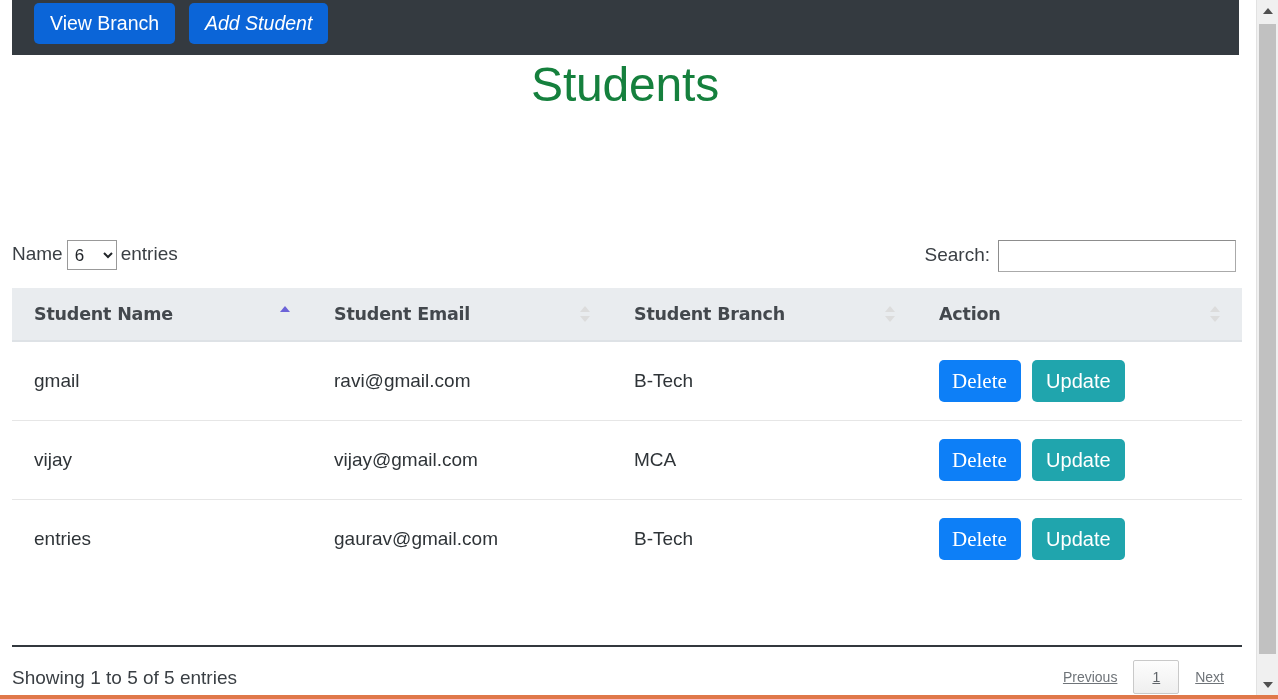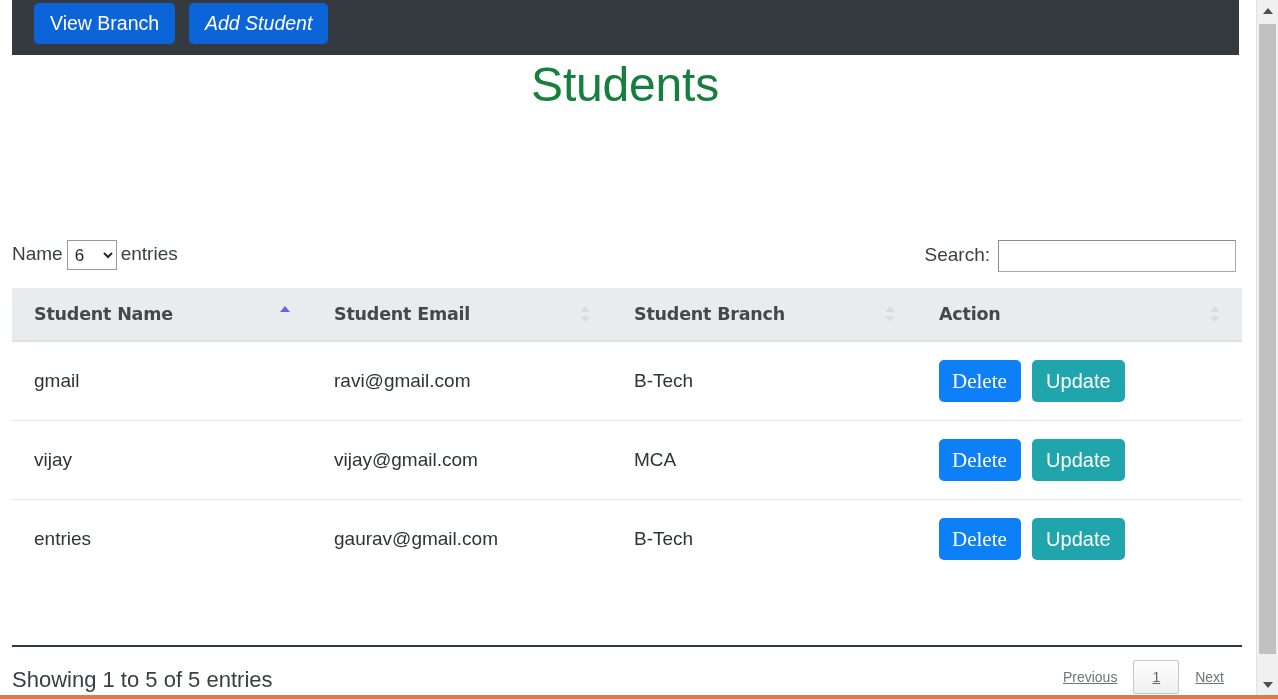--- a/index.html
+++ b/index.html
@@ -250,21 +250,21 @@
     width: 1230px;
     height: 0;
     border-top: 2px solid #32383e;
   }
 
   
   .dt-info {
     position: absolute;
     left: 12px;
     top: 667px;
-    font-size: 22px;
+    font-size: 19px;
     color: #3a3f44;
     white-space: nowrap;
   }
   .dt-paginate {
     position: absolute;
     right: 20px;
     top: 660px;
     white-space: nowrap;
   }
   .pg {

